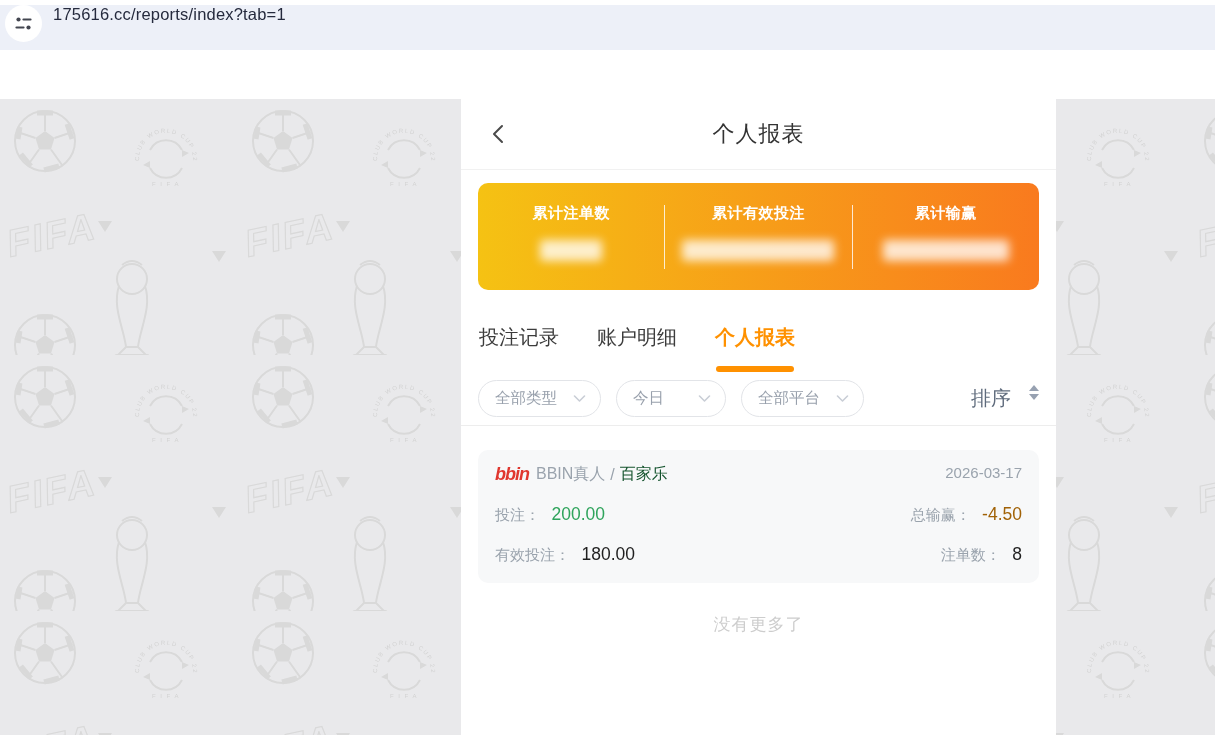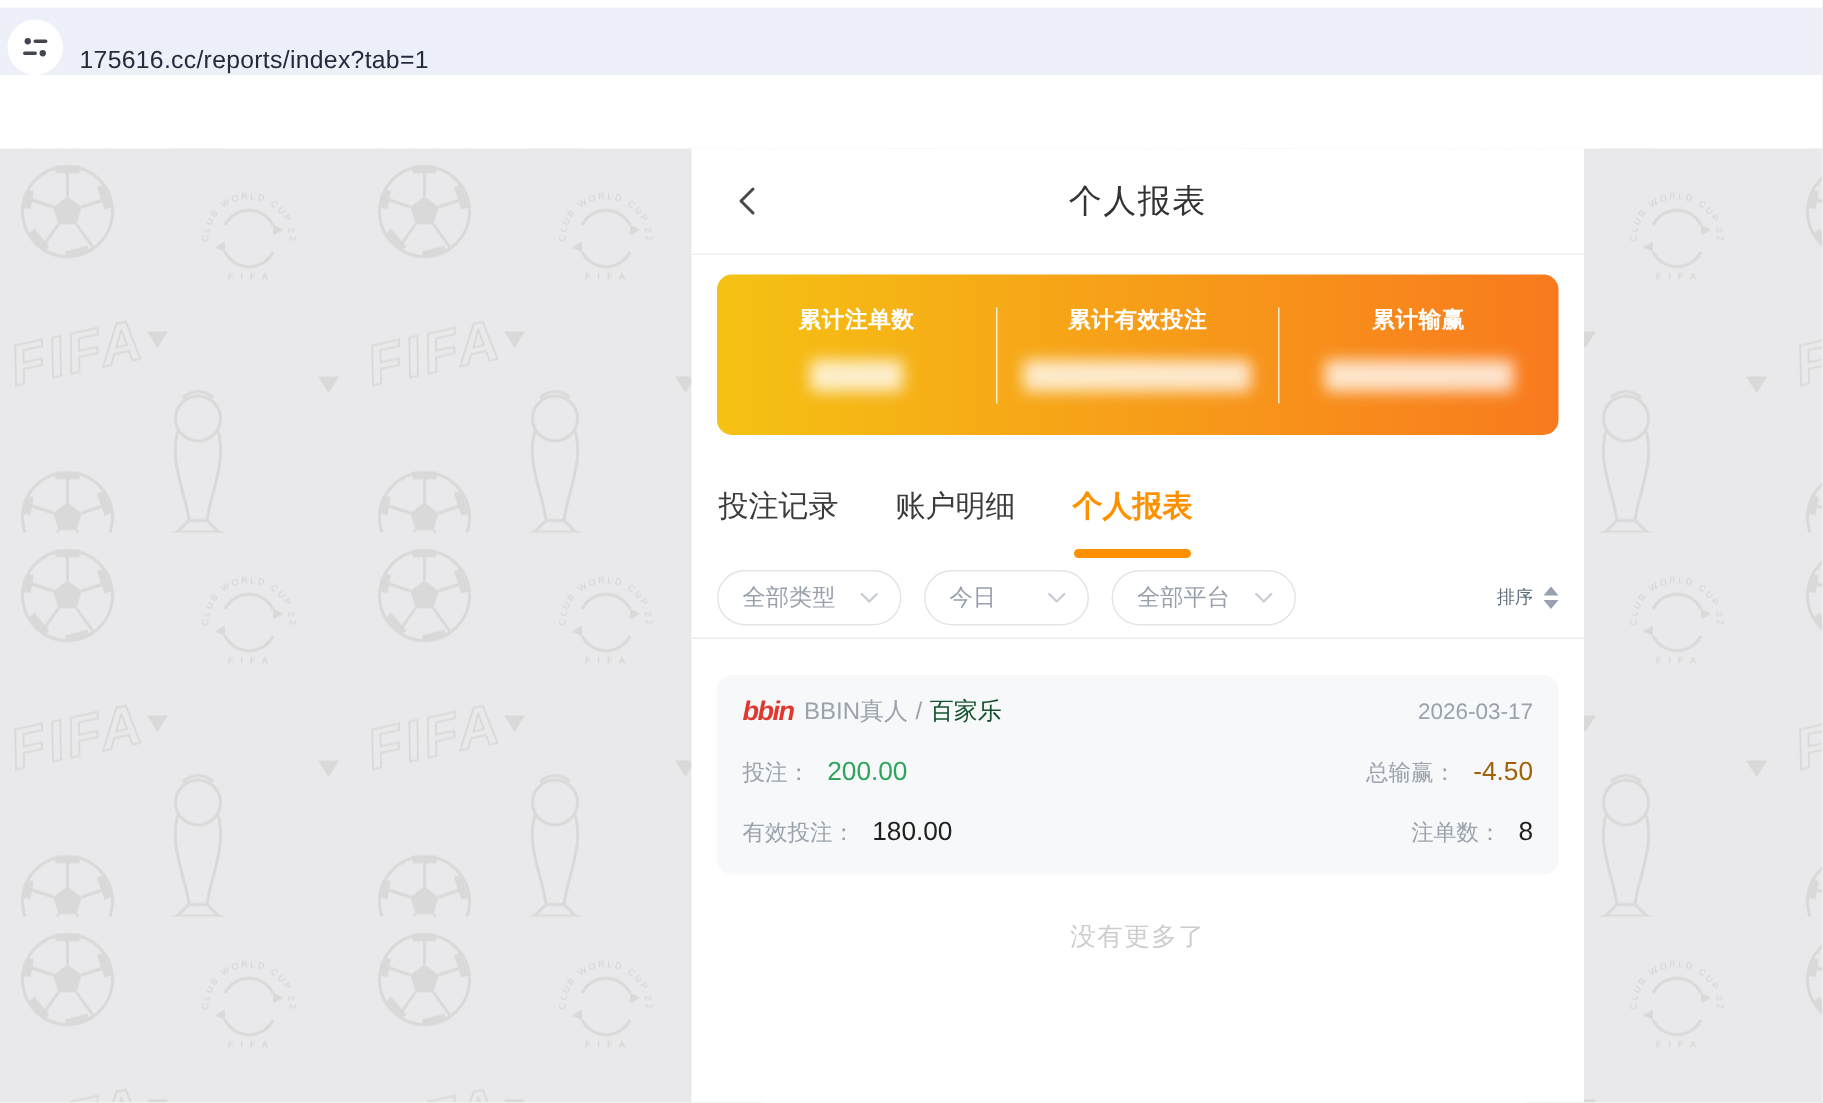--- a/index.html
+++ b/index.html
@@ -1,20 +1,20 @@
 <!DOCTYPE html>
 <html><head>
 <meta charset="utf-8">
 <style>
   * { margin:0; padding:0; box-sizing:border-box; }
   html,body { width:1215px; height:735px; overflow:hidden; }
   body { font-family:"Liberation Sans", sans-serif; background:#ffffff; position:relative; }
 
   
-  .browser-bar { position:absolute; top:5px; left:0; right:0; height:45px; background:#edf0f8; display:flex; align-items:flex-end; }
+  .browser-bar { position:absolute; top:5px; left:0; right:0; height:45px; background:#edf0f8; display:flex; align-items:flex-start; }
   .site-icon-wrap { width:37px; height:37px; border-radius:50%; background:#fff; margin-left:5px; display:flex; align-items:center; justify-content:center; cursor:pointer; }
   .url-text { margin-left:11px; font-size:16.5px; color:#252a3d; letter-spacing:.2px; }
 
   
   .main { position:absolute; top:99px; left:0; right:0; bottom:0; background:#e9e9eb; }
   .pattern-svg { position:absolute; left:0; top:0; width:100%; height:100%; display:block; }
   .pt-stroke { stroke:#d9d9d9; fill:none; stroke-width:2; }
   .pt-fill { fill:#d9d9d9; }
   .pt-fifa { font-size:38px; font-weight:bold; font-style:italic; fill:none; stroke:#d9d9d9; stroke-width:1.2px; letter-spacing:2px; }
   .pt-badge-txt { font-size:6px; fill:#d2d2d2; letter-spacing:1.5px; }
@@ -41,29 +41,29 @@
   .tab { position:relative; font-size:20px; color:#3c3c3c; height:100%; cursor:pointer; }
   .tab.active { color:#ff9100; font-weight:bold; }
   .tab-underline { position:absolute; bottom:0; left:50%; transform:translateX(-50%); width:78px; height:6px; border-radius:3px; background:#ff9100; }
 
   
   .filters { flex:none; height:54px; display:flex; align-items:center; padding:0 17px; border-bottom:1px solid #ededed; }
   .pill { height:37px; border:1px solid #e2e4e8; border-radius:19px; display:flex; align-items:center; justify-content:space-between; padding:0 14px 0 16px; color:#98a0ac; font-size:15.5px; margin-right:15px; cursor:pointer; background:#fff; }
   .pill.p1 { width:110px; }
   .pill.p2 { width:123px; }
   .pill.p3 { width:123px; }
-  .sort-wrap { margin-left:auto; display:flex; align-items:center; gap:7px; color:#5f6b7c; font-size:12px; cursor:pointer; }
+  .sort-wrap { margin-left:auto; display:flex; align-items:flex-start; gap:18px; color:#5f6b7c; font-size:20px; cursor:pointer; }
   .sort-icon { display:flex; flex-direction:column; gap:3px; }
   .tri-up { width:0; height:0; border-left:5px solid transparent; border-right:5px solid transparent; border-bottom:6px solid #97a1b1; }
   .tri-down { width:0; height:0; border-left:5px solid transparent; border-right:5px solid transparent; border-top:6px solid #97a1b1; }
 
   
   .list { flex:1; }
   .record-card { margin:24px 17px 0; background:#f7f8f9; border-radius:10px; padding:14px 17px 18px; cursor:pointer; }
-  .rec-row1 { display:flex; justify-content:space-between; align-items:center; }
+  .rec-row1 { display:flex; justify-content:space-between; align-items:flex-start; }
   .rec-title { display:flex; align-items:center; font-size:16px; }
   .provider-logo { color:#e0372f; font-weight:bold; font-style:italic; font-size:18px; letter-spacing:-1px; margin-right:7px; }
   .provider-name { color:#9aa3ad; }
   .rec-sep { color:#9aa3ad; margin:0 5px; }
   .game-name { color:#14532d; }
   .rec-date { color:#9aa3ad; font-size:15px; }
   .rec-row { display:flex; justify-content:space-between; align-items:baseline; margin-top:19px; }
   .rec-label { color:#9aa3ad; font-size:15px; }
   .rec-val { font-size:17.5px; margin-left:7px; }
   .val-green { color:#2fa45c; }

